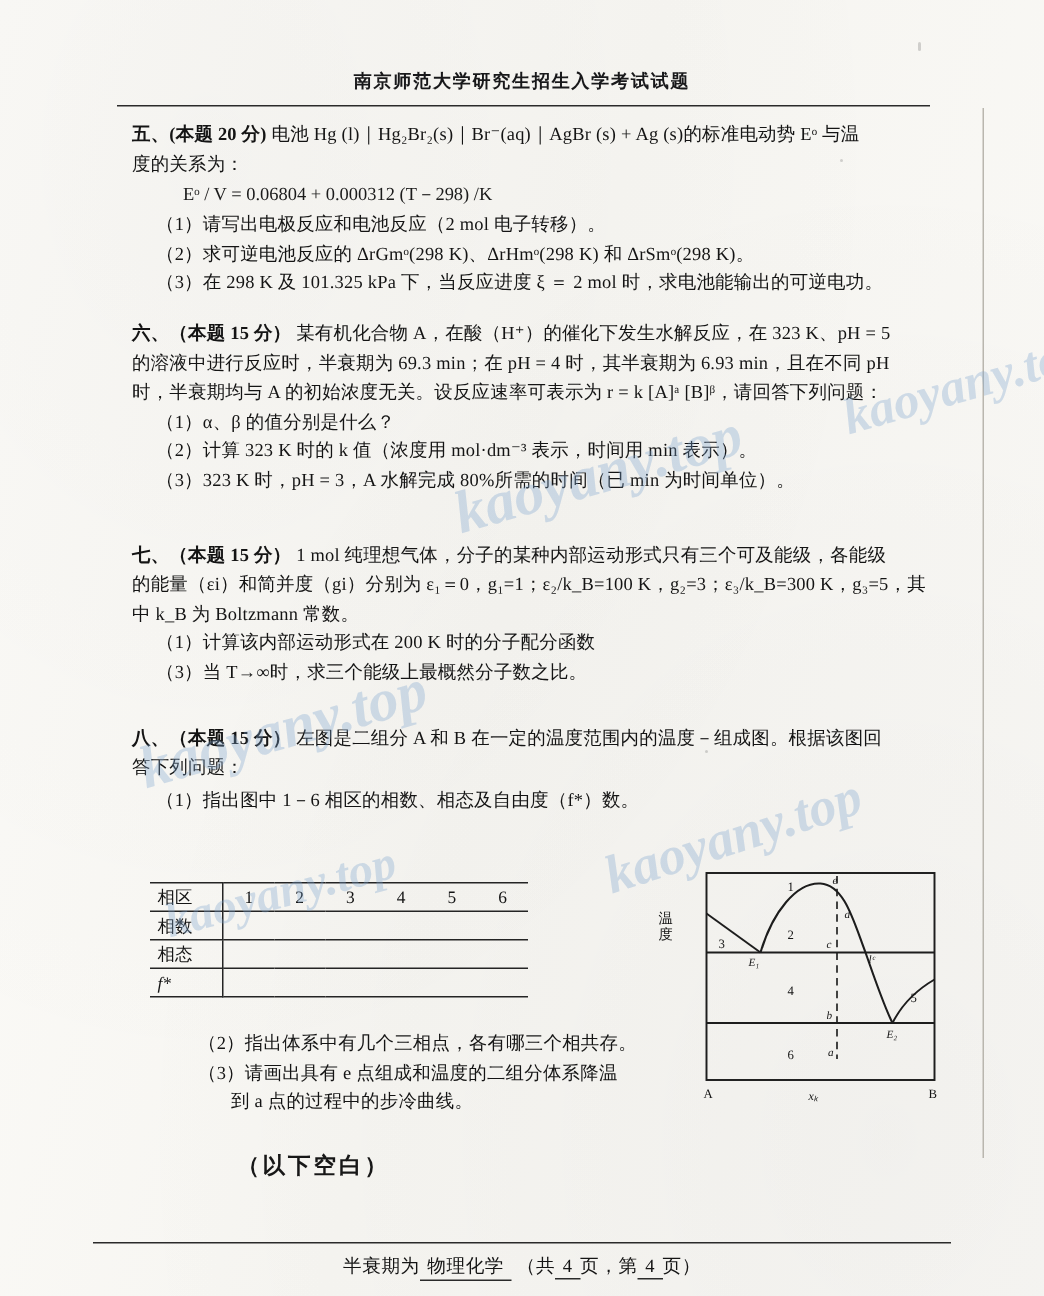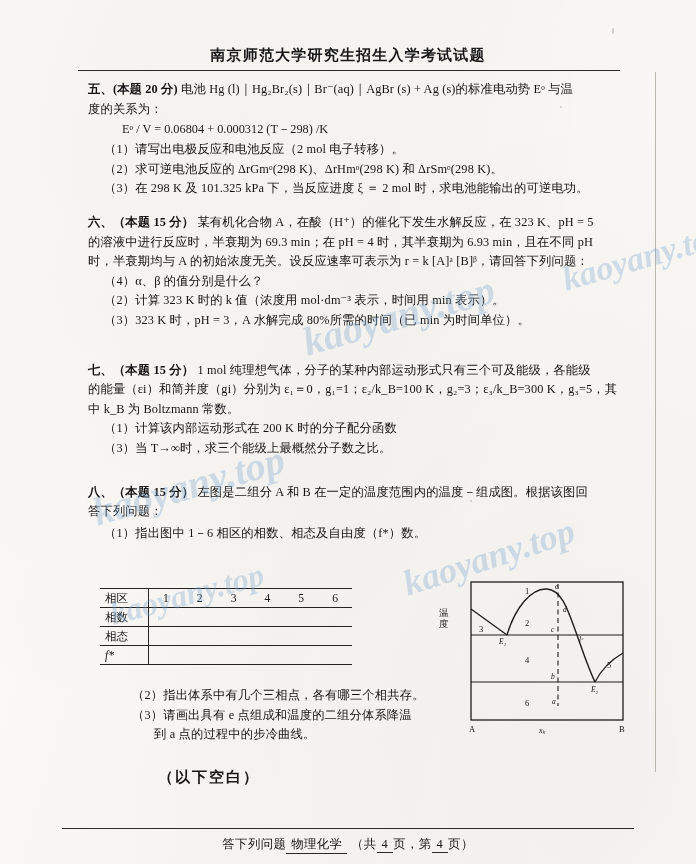--- a/index.html
+++ b/index.html
@@ -19,21 +19,21 @@
       radial-gradient(ellipse at 85% 88%, rgba(0,0,0,0.03), rgba(0,0,0,0) 62%),
       linear-gradient(105deg, rgba(252,251,248,1) 0%, rgba(246,245,241,1) 48%, rgba(250,249,246,1) 100%);
     pointer-events:none;
   }
   .page{position:absolute;left:0;top:0;width:696px;height:864px;}
 
   
   .doc-title{
     position:absolute;left:0;top:46px;width:696px;
     text-align:center;
-    font-size:15px;font-weight:bold;letter-spacing:1.2px;
+    font-size:12px;font-weight:bold;letter-spacing:1.2px;
     color:#18181a;
   }
   .header-rule{
     position:absolute;left:78px;top:70px;width:542px;height:0;
     border-top:1.6px solid #2a2a2a;
   }
 
   
   .frame-right{
     position:absolute;left:655px;top:72px;width:0;height:700px;
@@ -137,21 +137,21 @@
       <div class="q-line indent-1">（3）在 298 K 及 101.325 kPa 下，当反应进度 ξ ＝ 2 mol 时，求电池能输出的可逆电功。</div>
     </div>
 
     <div class="q-block" style="margin-top:14px;">
       <div class="q-line q-head">
         <span class="qnum">六、（本题 15 分）</span>
         <span>某有机化合物 A，在酸（H⁺）的催化下发生水解反应，在 323 K、pH = 5</span>
       </div>
       <div class="q-line">的溶液中进行反应时，半衰期为 69.3 min；在 pH = 4 时，其半衰期为 6.93 min，且在不同 pH</div>
       <div class="q-line">时，半衰期均与 A 的初始浓度无关。设反应速率可表示为 r = k [A]ᵃ [B]ᵝ，请回答下列问题：</div>
-      <div class="q-line indent-1">（4）α、β 的值分别是什么？</div>
+      <div class="q-line indent-1">（1）α、β 的值分别是什么？</div>
       <div class="q-line indent-1">（2）计算 323 K 时的 k 值（浓度用 mol·dm⁻³ 表示，时间用 min 表示）。</div>
       <div class="q-line indent-1">（3）323 K 时，pH = 3，A 水解完成 80%所需的时间（已 min 为时间单位）。</div>
     </div>
 
     <div class="q-block" style="margin-top:30px;">
       <div class="q-line q-head">
         <span class="qnum">七、（本题 15 分）</span>
         <span>1 mol 纯理想气体，分子的某种内部运动形式只有三个可及能级，各能级</span>
       </div>
       <div class="q-line">的能量（εi）和简并度（gi）分别为 ε₁＝0，g₁=1；ε₂/k_B=100 K，g₂=3；ε₃/k_B=300 K，g₃=5，其</div>
@@ -256,21 +256,21 @@
       <text x="14" y="154" font-size="8.5" font-family="Liberation Serif, serif" fill="#141414">A</text>
       <text x="84" y="155" font-size="8" font-style="italic" font-family="Liberation Serif, serif" fill="#141414">xₖ</text>
       <text x="164" y="154" font-size="8.5" font-family="Liberation Serif, serif" fill="#141414">B</text>
     </svg>
   </div>
 
   <div class="blank-note">（以下空白）</div>
 
   <div class="foot-rule"></div>
   <div class="footer">
-    <span>答下列问题</span><span class="ul-fill">物理化学</span>
+    <span>半衰期为</span><span class="ul-fill">物理化学</span>
     <span>（共</span><span class="ul-fill">4</span><span>页，第</span><span class="ul-fill">4</span><span>页）</span>
   </div>
 
   <div class="wm wm1">kaoyany.top</div>
   <div class="wm wm2">kaoyany.top</div>
   <div class="wm wm3">kaoyany.top</div>
   <div class="wm wm4">kaoyany.top</div>
   <div class="wm wm5">kaoyany.top</div>
 
   <div class="speck" style="left:612px;top:28px;width:2px;height:6px;border-radius:1px;"></div>

